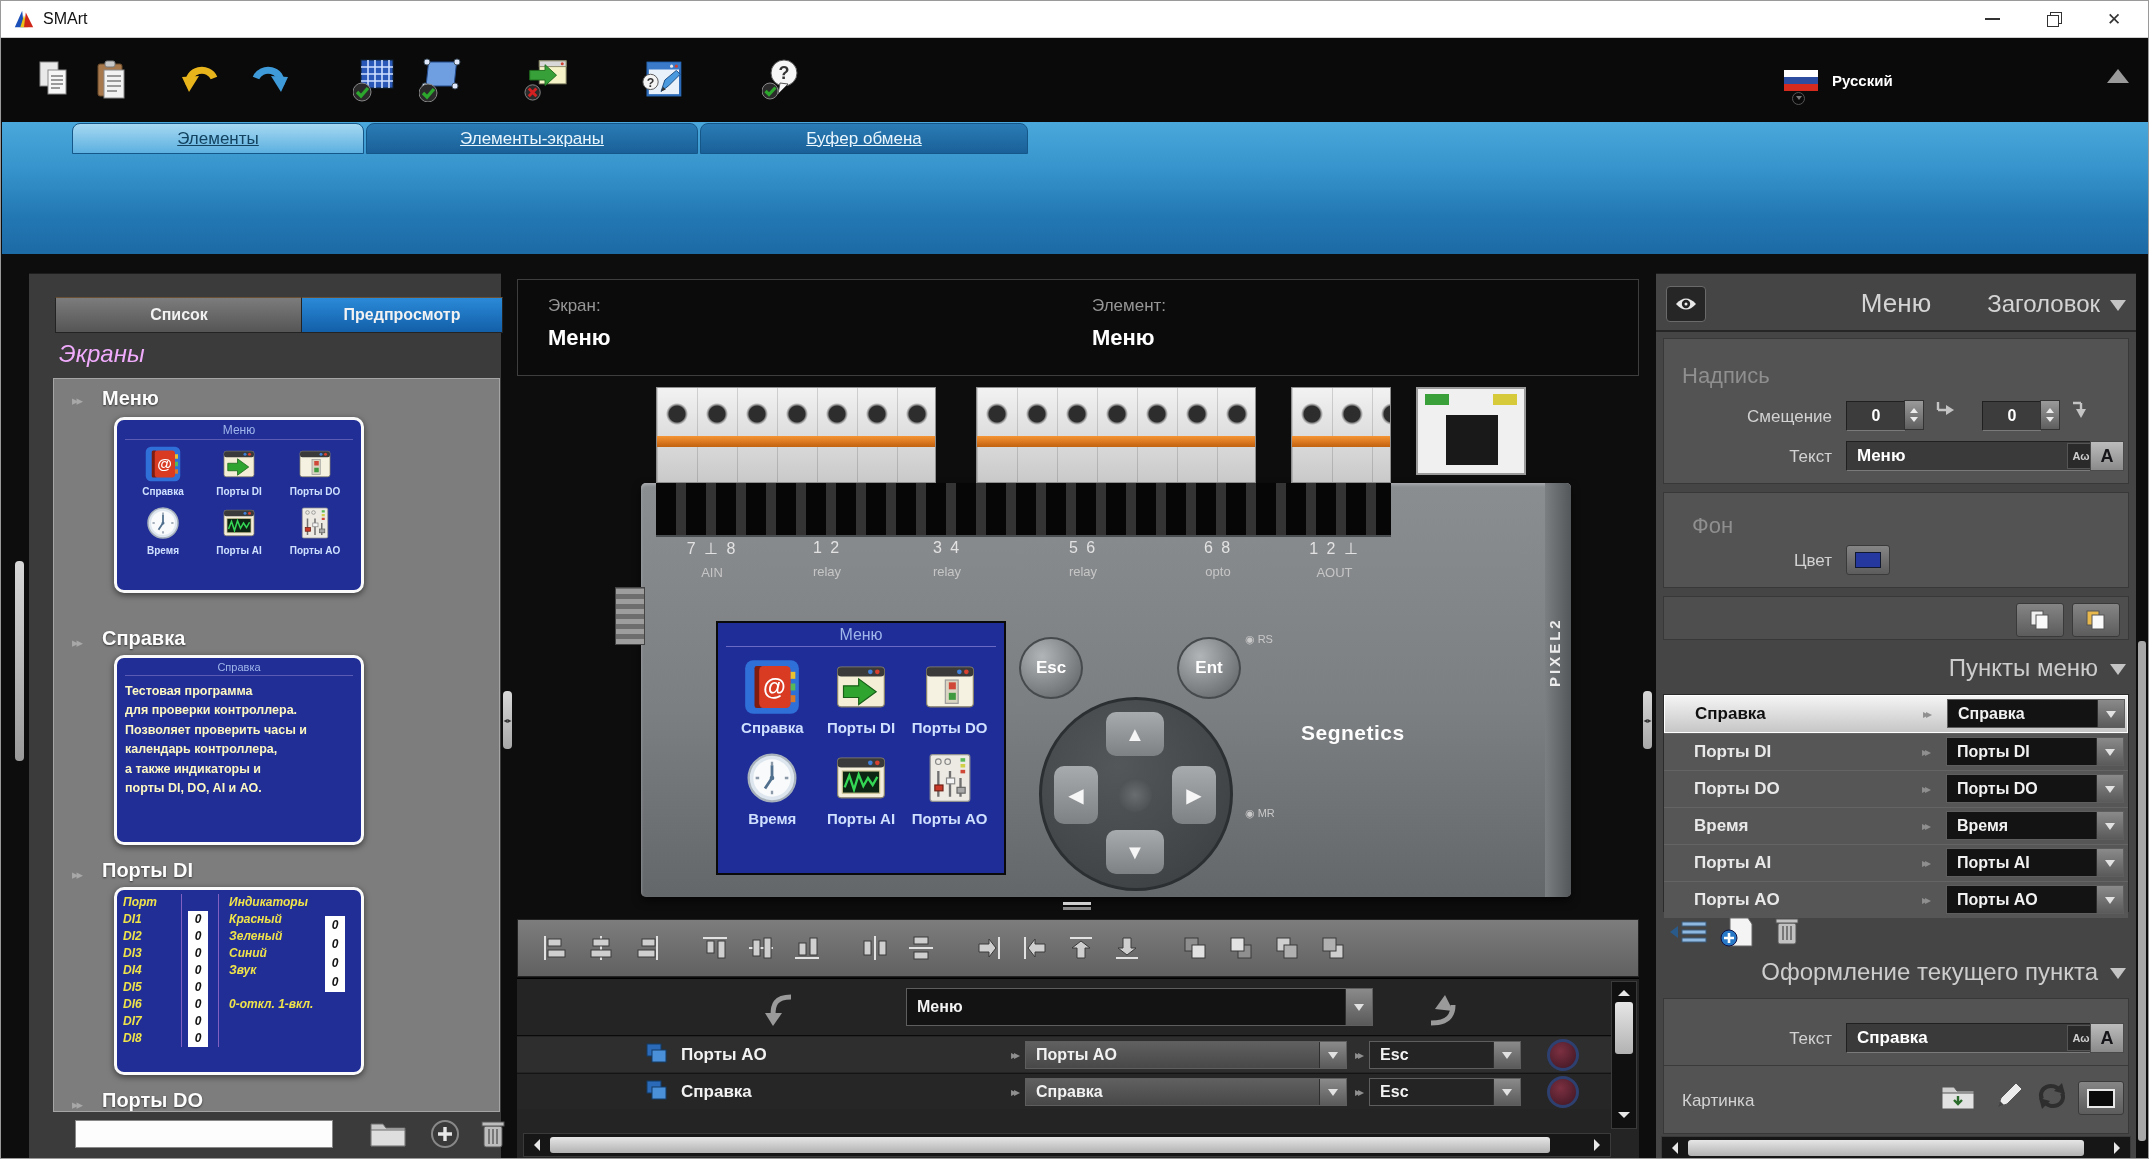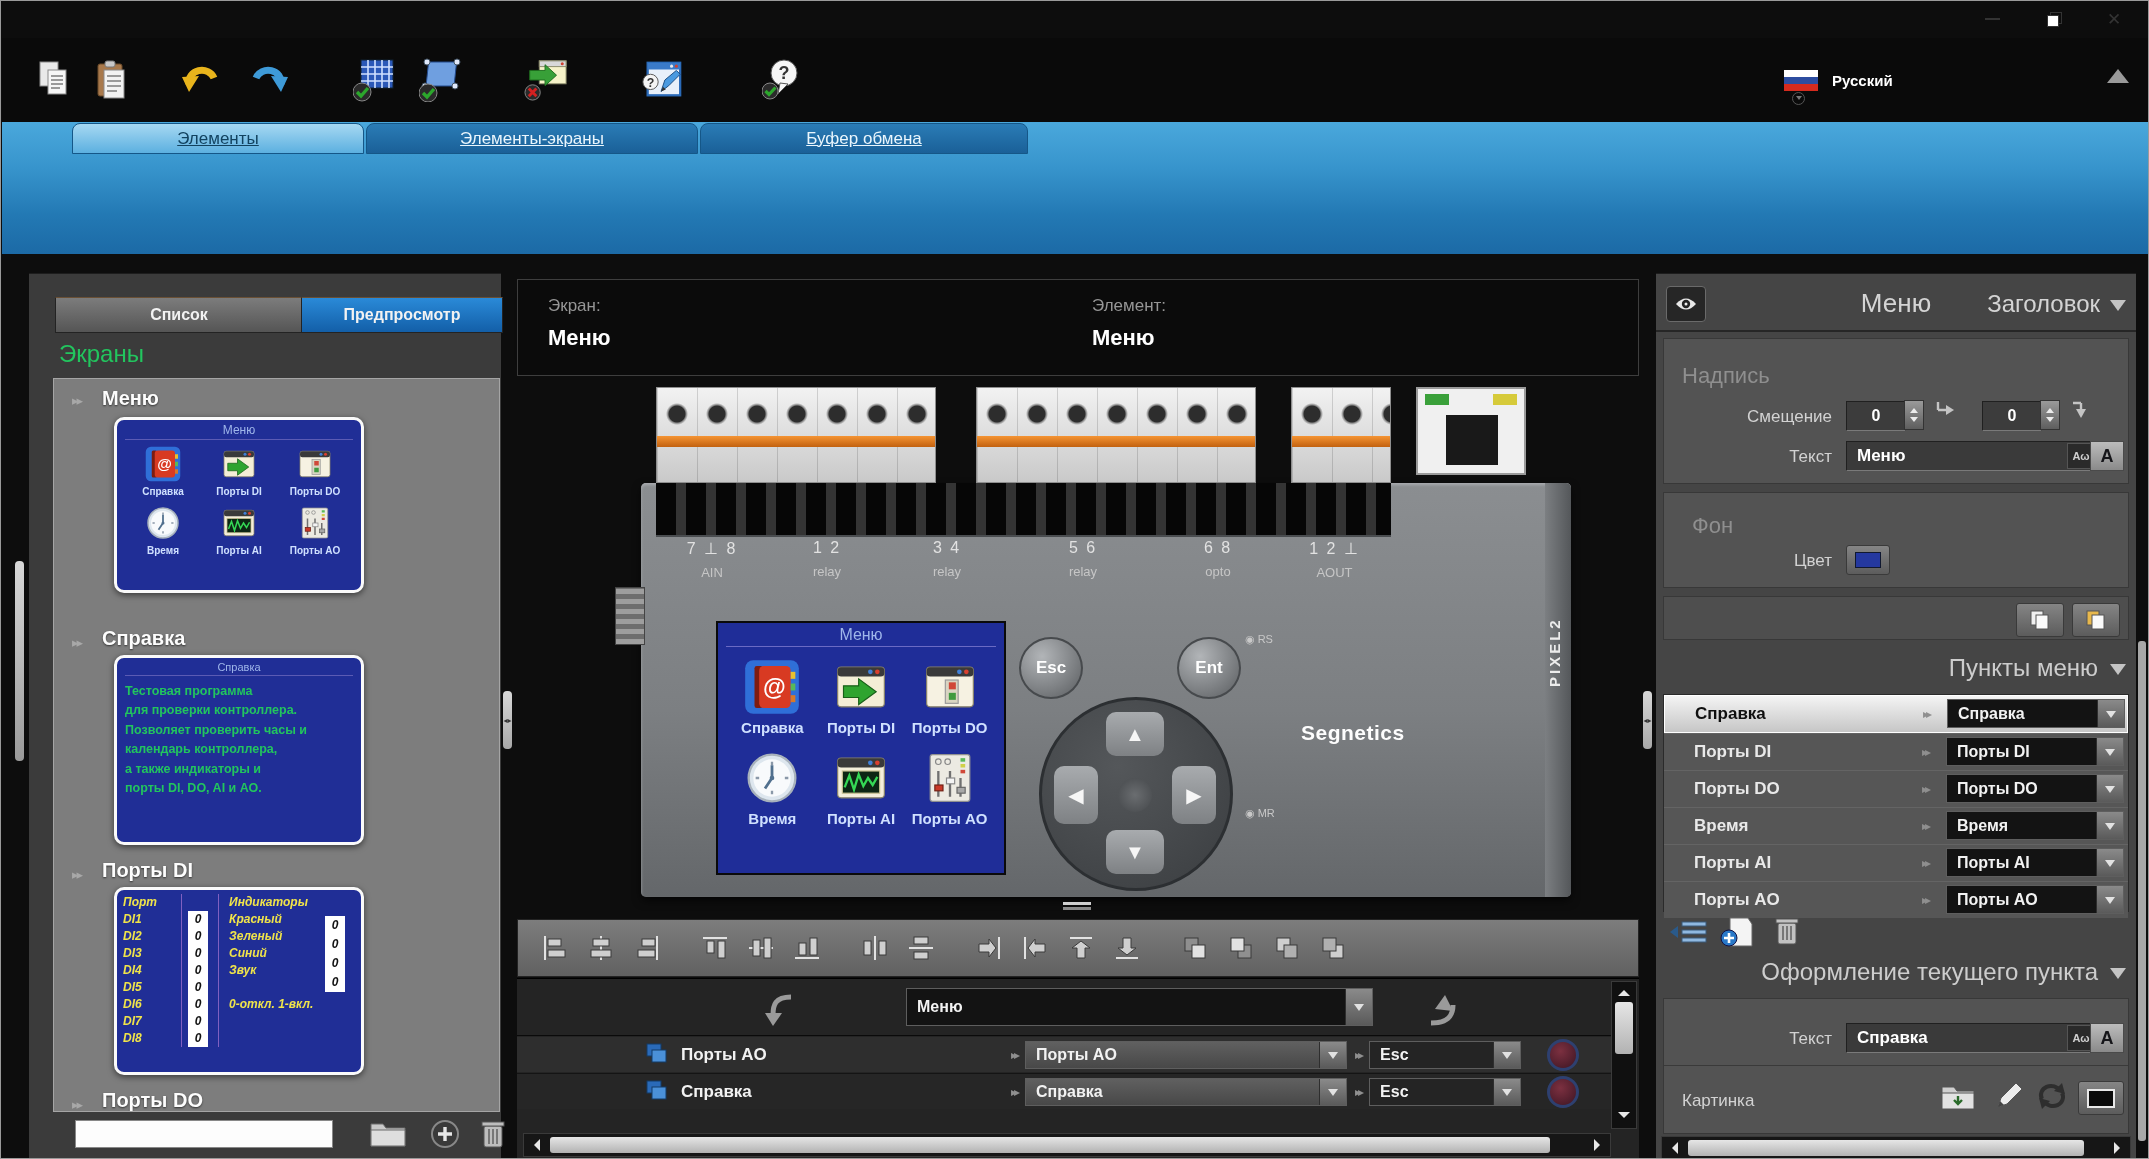--- a/index.html
+++ b/index.html
@@ -26,34 +26,34 @@
         background:linear-gradient(180deg,#c8eafa 0%,#7fc4ec 45%,#409ad6 52%,#2c86c6 100%);
         border:1px solid #8fd0f2;box-shadow:0 3px 5px rgba(0,10,30,.45), inset 0 1px 2px #fff;
         display:flex;align-items:center;justify-content:center;}
   .pframe{width:86px;height:52px;border:2px solid #f4fbff;border-radius:2px;
           display:flex;align-items:center;justify-content:center;color:#fff;}
   .pframe.txt{font-family:"Liberation Serif",serif;font-size:21px;letter-spacing:1px;}
   
   .lpanel{position:absolute;left:28px;top:272px;width:472px;height:886px;background:#3b3b3b;border-top:1px solid #1d1d1d;}
   .segbtn{position:absolute;top:23px;height:34px;display:flex;align-items:center;justify-content:center;
           font-size:16px;font-weight:bold;color:#f2f2f2;border:1px solid #232323;}
-  .lheader{position:absolute;left:30px;top:66px;font-size:24px;color:#22c55e;}
+  .lheader{position:absolute;left:30px;top:66px;font-size:24px;color:#f0abfc;font-style:italic;}
   .slist{position:absolute;left:24px;top:104px;width:445px;height:732px;background:#7d7d7d;
          border:1px solid #a5a5a5;overflow:hidden;}
   .sname{position:absolute;left:48px;font-size:20px;font-weight:bold;color:#fdfdfd;text-shadow:0 1px 2px #333;}
   .exp{position:absolute;left:18px;color:#a8a8a8;font-size:13px;letter-spacing:-2px;}
   .thumb{position:absolute;left:60px;width:250px;background:#202e96;border:3px solid #fafafa;border-radius:10px;
          box-shadow:0 2px 6px rgba(0,0,0,.55);overflow:hidden;box-sizing:border-box;}
   .scr-title{text-align:center;color:#9fb6ea;margin-top:3px;}
   .scr-line{height:1px;background:#5b5bb4;margin:2px 8px 0 8px;}
   
   .mgrid{display:grid;grid-template-columns:repeat(3,1fr);justify-items:center;}
   .mi-label{color:#cfe0ff;font-weight:bold;text-align:center;white-space:nowrap;}
   
-  .help-lines{color:#22c55e;font-weight:bold;}
+  .help-lines{color:#fef9c3;font-weight:bold;}
   
   .ditab{display:flex;color:#f0e44a;font-weight:bold;font-style:italic;}
   .wstrip{background:#ffffff;color:#111;text-align:center;}
   
   .chead{position:absolute;left:516px;top:278px;width:1122px;height:97px;background:#0b0b0b;border:1px solid #3e3e3e;box-sizing:border-box;}
   .clabel{font-size:17px;color:#969696;}
   .cvalue{font-size:22px;color:#fff;font-weight:bold;margin-top:9px;}
   
   .device{position:absolute;left:640px;top:386px;width:930px;height:620px;}
   .dbody{position:absolute;left:0;top:96px;width:930px;height:414px;border-radius:5px;
@@ -134,20 +134,28 @@
   .gbtn{position:absolute;background:linear-gradient(#858585,#5c5c5c);border:1px solid #3a3a3a;border-radius:3px;
         display:flex;align-items:center;justify-content:center;}
   .splitgrip{position:absolute;width:9px;height:58px;background:linear-gradient(#d8d8d8,#a8a8a8);border-radius:4px;
         display:flex;align-items:center;justify-content:center;color:#333;font-size:8px;}
 </style>
 </head>
 <body>
 
 <div class="app">
 
+  <div class="titlebar">
+    <svg width="22" height="22" viewBox="0 0 24 24" style="margin-left:12px">
+      <polygon points="2,21 10,3 12,21" fill="#1a50b8"></polygon>
+      <polygon points="12,8 16,21 8,21" fill="#e8c018"></polygon>
+      <polygon points="14,5 22,21 12,21" fill="#d02818"></polygon>
+    </svg>
+    <span class="ttl">SMArt</span>
+  </div>
   <div class="wctl" style="right:130px">
       <div style="width:15px;height:2px;background:#333"></div>
     </div>
   <div class="wctl" style="right:68px">
     <div style="position:relative;width:14px;height:14px">
       <div style="position:absolute;left:3px;top:0;width:10px;height:10px;border:1.5px solid #333"></div>
       <div style="position:absolute;left:0;top:3px;width:10px;height:10px;border:1.5px solid #333;background:#fff"></div>
     </div>
   </div>
   <div class="wctl" style="right:8px;font-size:17px;color:#333">✕</div>

